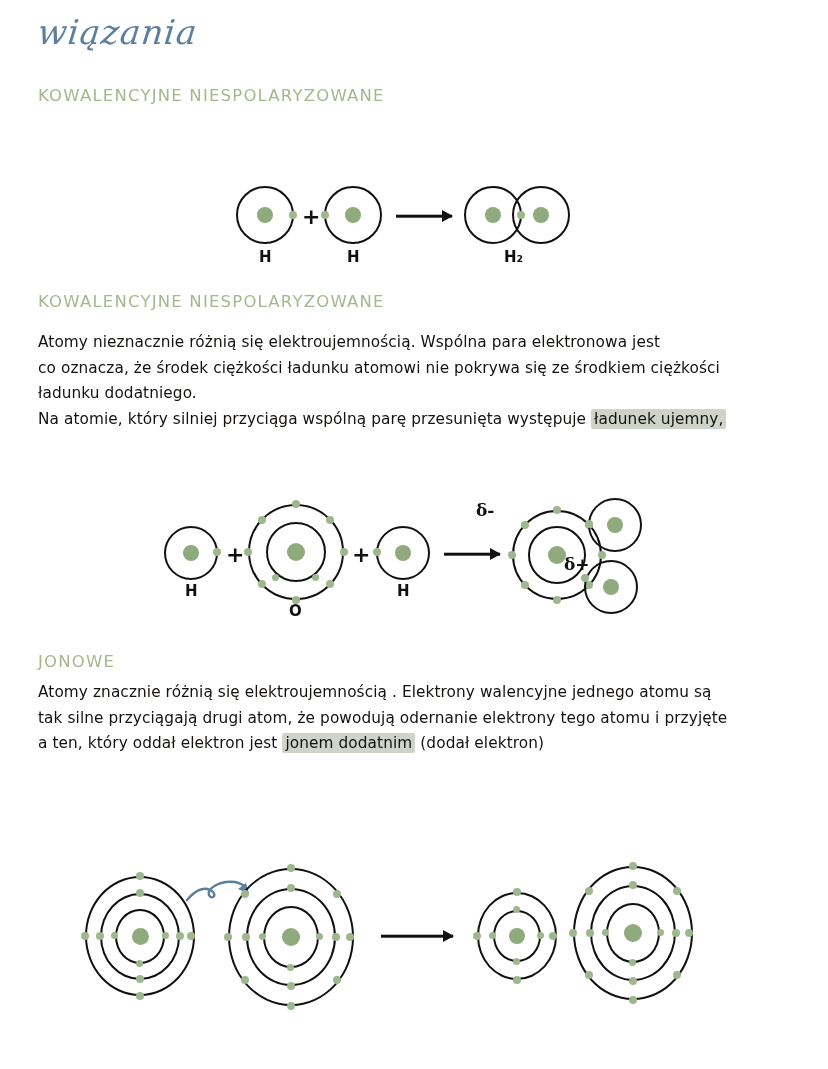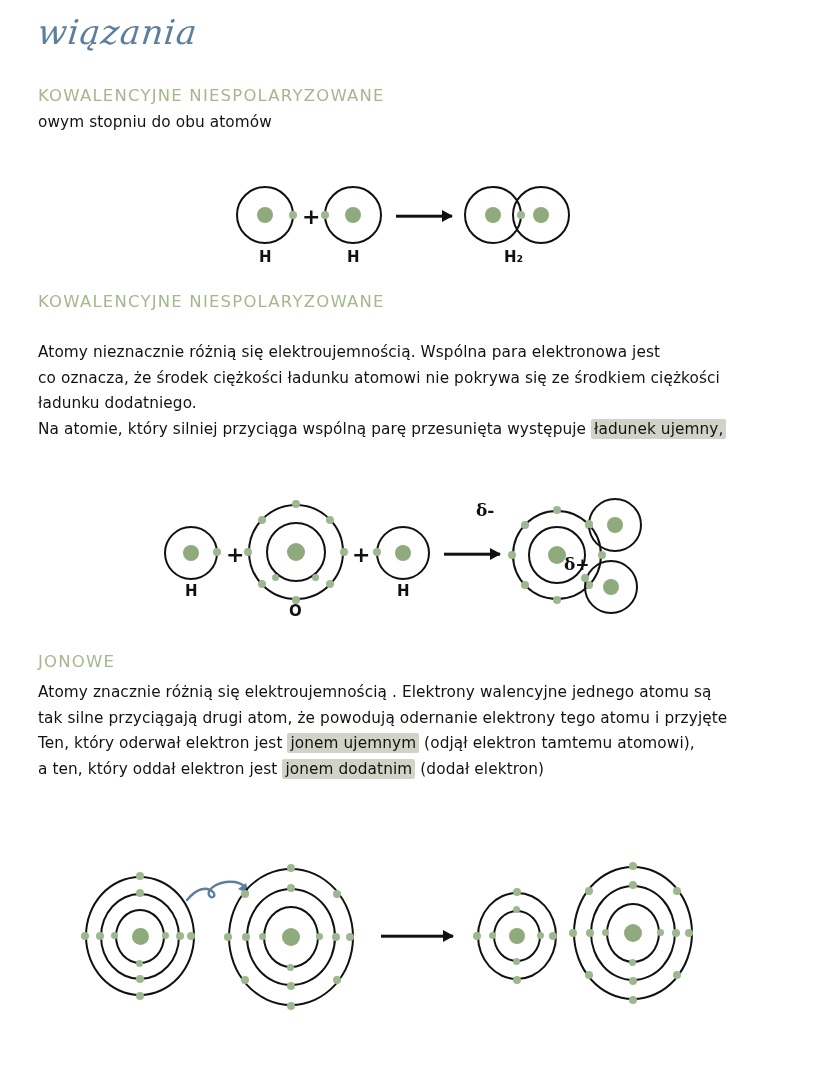--- a/index.html
+++ b/index.html
@@ -78,21 +78,20 @@
 </head>
 <body>
 
 <div class="page">
 
   <div class="title">wiązania</div>
 
   <div class="heading" style="top:86px">KOWALENCYJNE  NIESPOLARYZOWANE</div>
 
   <div class="para" style="top:110px">
-    <span class="ln">owym  stopniu  do  obu  atomów</span>
   </div>
 
   <div class="diagram" style="left:236px;top:186px;width:300px;height:78px">
 
     <div class="atom" style="left:0px;top:0px;width:58px;height:58px">
       <div class="shell" style="left:0;top:0;width:58px;height:58px"></div>
       <div class="nucleus" style="left:21px;top:21px;width:16px;height:16px"></div>
       <div class="edot" style="left:53px;top:25px;width:8px;height:8px"></div>
     </div>
     <div class="alabel" style="left:23px;top:62px">H</div>
@@ -118,21 +117,21 @@
     </div>
     <div class="atom" style="left:276px;top:0px;width:58px;height:58px">
       <div class="shell" style="left:0;top:0;width:58px;height:58px"></div>
       <div class="nucleus" style="left:21px;top:21px;width:16px;height:16px"></div>
     </div>
     <div class="alabel" style="left:268px;top:62px">H₂</div>
   </div>
 
   <div class="heading" style="top:292px">KOWALENCYJNE  NIESPOLARYZOWANE</div>
 
-  <div class="para" style="top:340px">
+  <div class="para" style="top:330px">
     <span class="ln">Atomy  nieznacznie  różnią  się  elektroujemnością. Wspólna  para  elektronowa  jest</span>
     <span class="ln">co oznacza, że środek ciężkości ładunku atomowi nie pokrywa się ze środkiem ciężkości</span>
     <span class="ln">ładunku dodatniego.</span>
     <span class="ln"><span>Na atomie, który  silniej  przyciąga wspólną  parę  przesunięta  występuje</span> <span class="hl">ładunek ujemny,</span></span>
   </div>
 
   <div class="diagram" style="left:160px;top:498px;width:460px;height:118px">
 
     <div class="atom" style="left:4px;top:28px;width:54px;height:54px">
       <div class="shell" style="left:0;top:0;width:54px;height:54px"></div>
@@ -202,21 +201,20 @@
 
     <div class="sigma" style="left:316px;top:2px">δ-</div>
     <div class="sigma" style="left:404px;top:56px">δ+</div>
   </div>
 
   <div class="heading" style="top:652px">JONOWE</div>
 
   <div class="para" style="top:680px">
     <span class="ln">Atomy znacznie  różnią  się  elektroujemnością . Elektrony  walencyjne  jednego atomu są</span>
     <span class="ln">tak silne  przyciągają  drugi atom, że  powodują odernanie elektrony tego atomu i przyjęte</span>
-    <span class="ln"><span>Ten, który oderwał elektron  jest</span> <span class="hl">jonem  ujemnym</span> <span>(odjął elektron tamtemu atomowi),</span></span>
     <span class="ln"><span>a ten, który oddał elektron jest</span> <span class="hl">jonem dodatnim</span> <span>(dodał elektron)</span></span>
   </div>
 
   <div class="diagram" style="left:85px;top:866px;width:600px;height:145px">
 
     <div class="atom" style="left:0px;top:10px;width:110px;height:120px">
       <div class="shell" style="left:0;top:0;width:110px;height:120px"></div>
       <div class="shell" style="left:15px;top:17px;width:80px;height:87px"></div>
       <div class="shell" style="left:30px;top:33px;width:50px;height:55px"></div>
       <div class="nucleus" style="left:47px;top:52px;width:17px;height:17px"></div>

